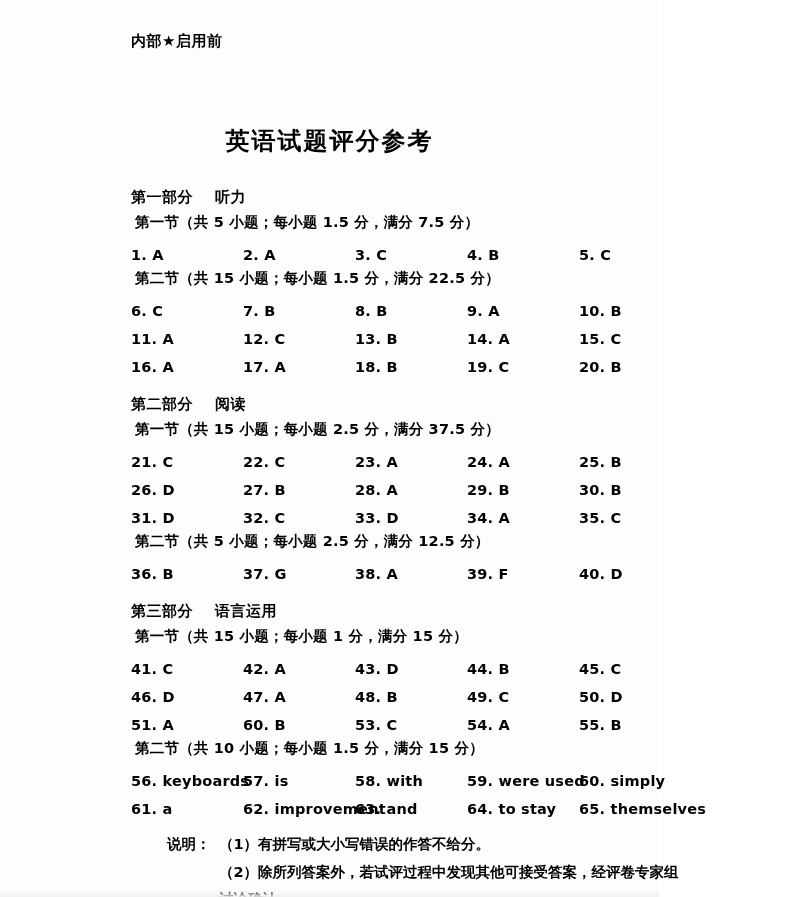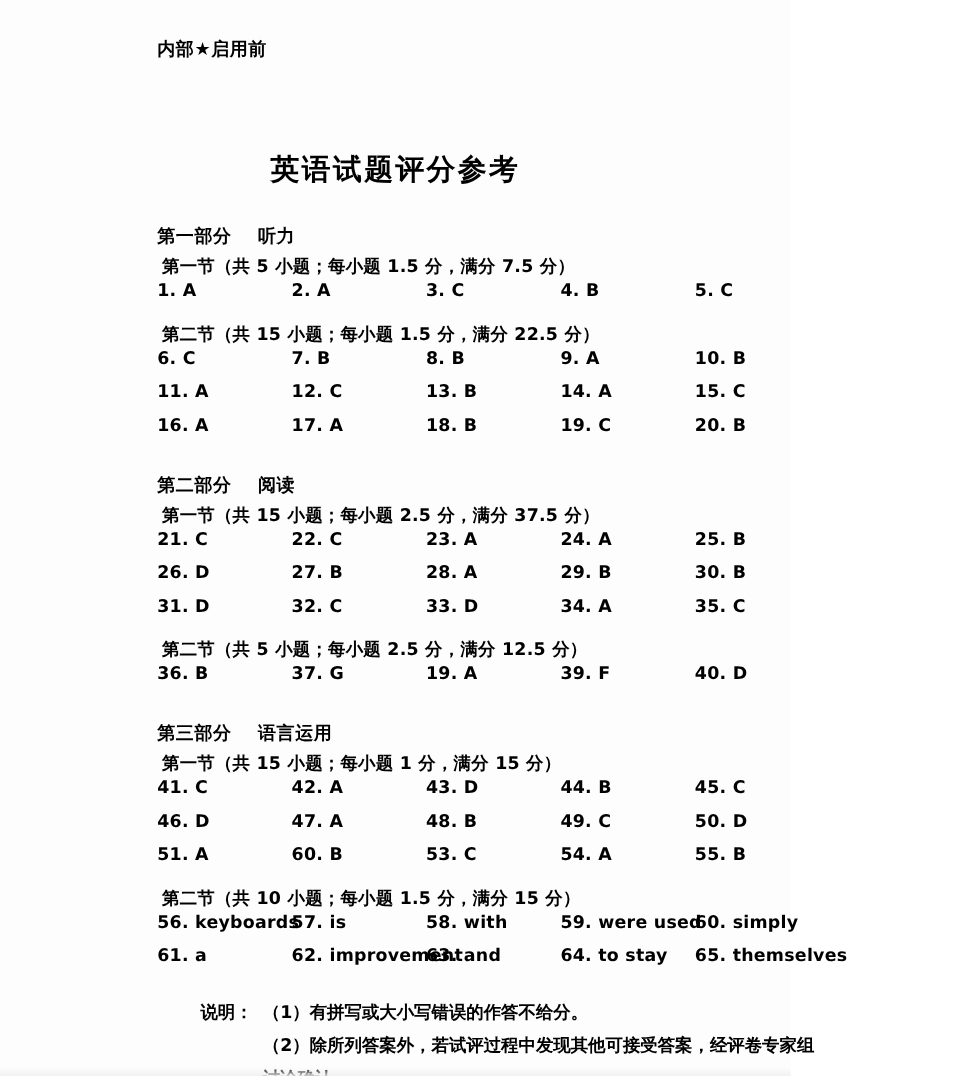--- a/index.html
+++ b/index.html
@@ -68,21 +68,21 @@
     margin-top: 6px;
     margin-bottom: 3px;
     padding-left: 4px;
     letter-spacing: 0.2px;
   }
   .ans-row {
     display: flex;
     margin: 0;
     padding: 0;
     height: 28px;
-    align-items: flex-start;
+    align-items: flex-end;
   }
   .ans-cell {
     width: 20%;
     font-size: 14.5px;
     font-weight: bold;
     font-family: "DejaVu Sans", "Liberation Sans", sans-serif;
     white-space: nowrap;
     letter-spacing: 0.2px;
   }
   .notes {
@@ -179,21 +179,21 @@
       <div class="ans-cell">31. D</div>
       <div class="ans-cell">32. C</div>
       <div class="ans-cell">33. D</div>
       <div class="ans-cell">34. A</div>
       <div class="ans-cell">35. C</div>
     </div>
     <div class="section-head">第二节（共 5 小题；每小题 2.5 分，满分 12.5 分）</div>
     <div class="ans-row">
       <div class="ans-cell">36. B</div>
       <div class="ans-cell">37. G</div>
-      <div class="ans-cell">19. A</div>
+      <div class="ans-cell">38. A</div>
       <div class="ans-cell">39. F</div>
       <div class="ans-cell">40. D</div>
     </div>
 
     <div class="part-title">
       <span>第三部分</span><span class="part-name">语言运用</span>
     </div>
     <div class="section-head">第一节（共 15 小题；每小题 1 分，满分 15 分）</div>
     <div class="ans-row">
       <div class="ans-cell">41. C</div>

